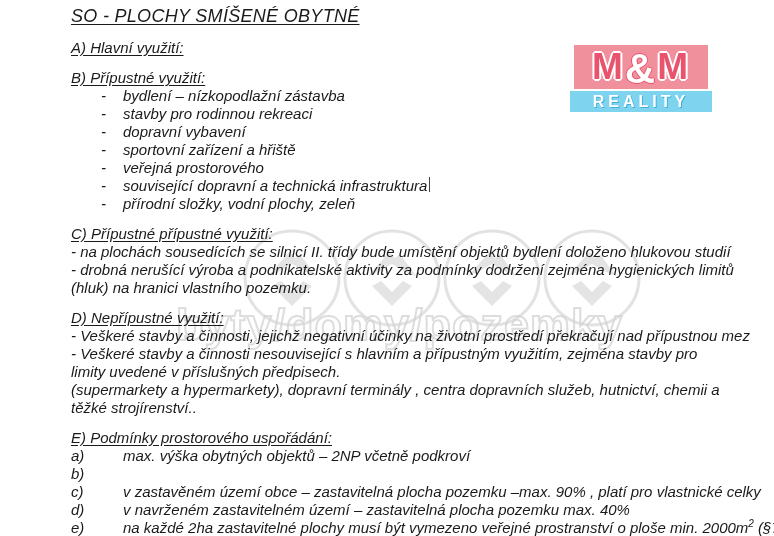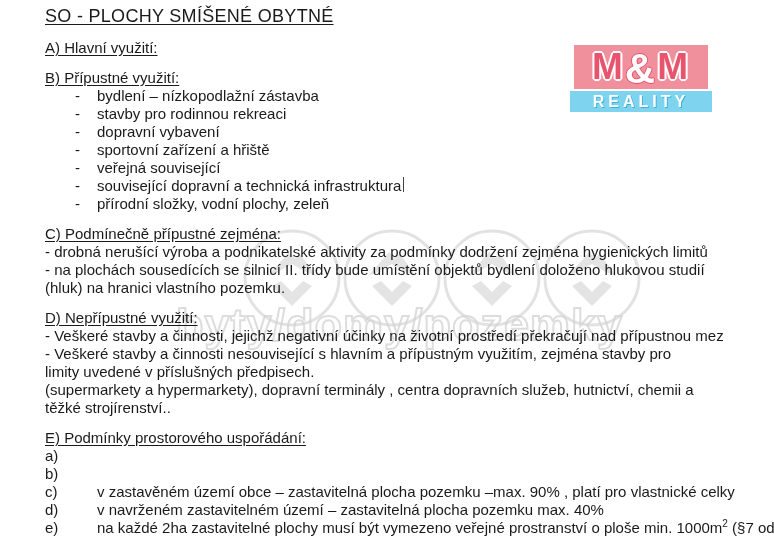--- a/index.html
+++ b/index.html
@@ -15,21 +15,21 @@
   
   .wm-layer{position:absolute;inset:0;z-index:1;pointer-events:none;margin-top:28px;}
   .wm-text{
     position:absolute;left:176px;top:288px;
     font-size:45px;font-weight:bold;letter-spacing:1px;
     color:transparent;
     -webkit-text-stroke:2px #d2d2d2;
     opacity:.75;white-space:nowrap;
   }
   
-  .content{position:absolute;left:45px;top:6px;width:700px;z-index:2;}
+  .content{position:absolute;left:71px;top:6px;width:700px;z-index:2;font-style:italic;}
   .doc-title{
     font-size:18px;line-height:21px;letter-spacing:.3px;
     text-decoration:underline;text-underline-offset:2px;
     white-space:nowrap;
   }
   .heading{
     text-decoration:underline;text-underline-offset:2px;
     white-space:nowrap;height:18px;margin-top:12px;
   }
   .line{white-space:nowrap;height:18px;}
@@ -120,68 +120,69 @@
     <div class="bullet-row">
       <span class="dash">-</span>
       <span class="btxt">dopravní vybavení</span>
     </div>
     <div class="bullet-row">
       <span class="dash">-</span>
       <span class="btxt">sportovní zařízení a hřiště</span>
     </div>
     <div class="bullet-row">
       <span class="dash">-</span>
-      <span class="btxt">veřejná související</span>
+      <span class="btxt">veřejná prostorového</span>
     </div>
     <div class="bullet-row">
       <span class="dash">-</span>
       <span class="btxt">související dopravní a technická infrastruktura</span>
         <span class="cursor-bar"></span>
     </div>
     <div class="bullet-row">
       <span class="dash">-</span>
       <span class="btxt">přírodní složky, vodní plochy, zeleň</span>
     </div>
 
-    <div class="heading">C) Podmínečně přípustné zejména:</div>
+    <div class="heading">C) Přípustné přípustné využití:</div>
+    <div class="line">- na plochách sousedících se silnicí II. třídy bude umístění objektů bydlení doloženo hlukovou studií</div>
     <div class="line">- drobná nerušící výroba a podnikatelské aktivity za podmínky dodržení zejména hygienických limitů</div>
-    <div class="line">- na plochách sousedících se silnicí II. třídy bude umístění objektů bydlení doloženo hlukovou studií</div>
     <div class="line">(hluk) na hranici vlastního pozemku.</div>
 
     <div class="heading">D) Nepřípustné využití:</div>
     <div class="line">- Veškeré stavby a činnosti, jejichž negativní účinky na životní prostředí překračují nad přípustnou mez</div>
     <div class="line">- Veškeré stavby a činnosti nesouvisející s hlavním a přípustným využitím, zejména stavby pro</div>
     <div class="line">limity uvedené v příslušných předpisech.</div>
     <div class="line">(supermarkety a hypermarkety), dopravní terminály , centra dopravních služeb, hutnictví, chemii a</div>
     <div class="line">těžké strojírenství..</div>
 
     <div class="heading">E) Podmínky prostorového uspořádání:</div>
 
     <div class="e-row">
       <span class="elabel">a)</span>
+      <span class="elines"><span class="line">max. výška obytných objektů – 2NP včetně podkroví</span></span>
     </div>
     <div class="e-row">
       <span class="elabel">b)</span>
     </div>
     <div class="e-row">
       <span class="elabel">c)</span>
       <span class="elines">
         <span class="line">v zastavěném území obce – zastavitelná plocha pozemku –max. 90% , platí pro</span>
         <span class="line">vlastnické celky</span>
       </span>
     </div>
     <div class="e-row">
       <span class="elabel">d)</span>
       <span class="elines"><span class="line">v navrženém zastavitelném území – zastavitelná plocha pozemku max. 40%</span></span>
     </div>
     <div class="e-row">
       <span class="elabel">e)</span>
       <span class="elines">
         <span class="line">na každé 2ha zastavitelné plochy musí být vymezeno veřejné prostranství o ploše min.</span>
-        <span class="line"><span>1000m</span><sup>2</sup><span> (§7 odst. (2) novely č.269/2009 Sb. vyhlášky č.501/2006 Sb.)</span></span>
+        <span class="line"><span>2000m</span><sup>2</sup><span> (§7 odst. (2) novely č.269/2009 Sb. vyhlášky č.501/2006 Sb.)</span></span>
       </span>
     </div>
   </div>
 
   <div class="logo">
     <div class="logo-top">
       <span class="m">M</span>
         <span class="amp">&amp;</span>
         <span class="m">M</span>
     </div>

